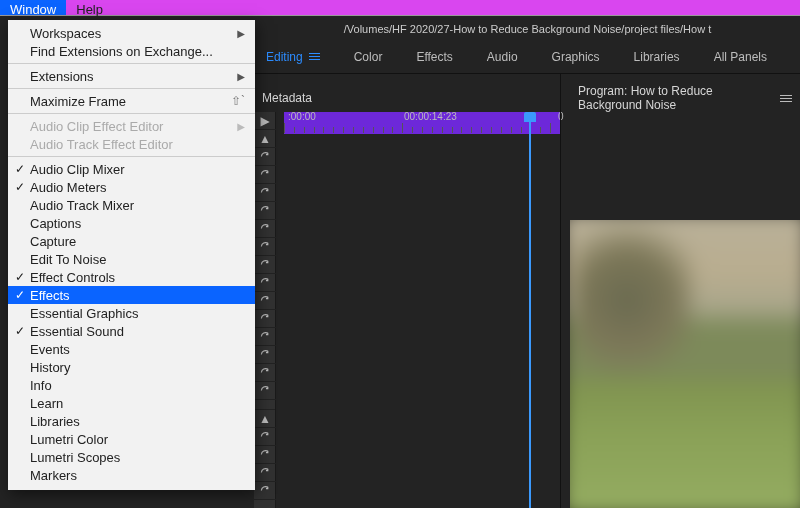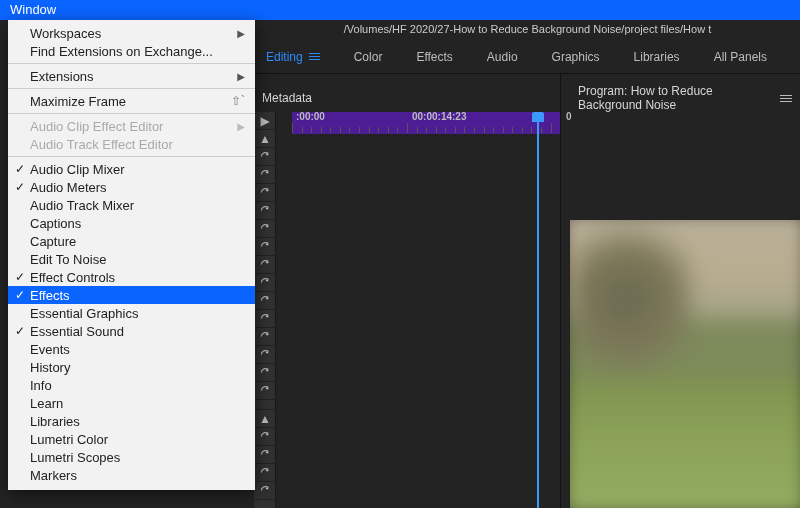--- a/index.html
+++ b/index.html
@@ -1,18 +1,18 @@
 <!DOCTYPE html>
 <html><head>
 <meta charset="utf-8">
 <style>
 * { margin: 0; padding: 0; box-sizing: border-box; font-family: -apple-system, "Segoe UI", sans-serif; }
 body { width: 800px; height: 508px; overflow: hidden; background: #232323; color: #ddd; font-size: 13px; position: relative; }
 
-.menubar { height: 16px; background: #d946ef; display: flex; border-bottom: 1px solid #999; position: relative; z-index: 10; flex-direction: column; }
+.menubar { height: 16px; background: #d946ef; display: flex; border-bottom: 1px solid #999; position: relative; z-index: 10; }
 .menubar-item { padding: 2px 10px; color: #222; font-size: 13px; line-height: 16px; cursor: default; }
 .menubar-item.active { background: #0a64ff; color: #fff; }
 
 .dropdown { position: absolute; top: 20px; left: 8px; width: 247px; background: #f2f2f2; box-shadow: 2px 4px 14px rgba(0,0,0,.5); z-index: 20; padding: 4px 0 6px 0; }
 .menu-sep { height: 1px; background: #ccc; margin: 3px 0; }
 .menu-item { display: flex; align-items: center; height: 18px; padding: 0 10px 0 4px; color: #222; font-size: 13px; position: relative; }
 .menu-item.disabled { color: #aaa; }
 .menu-item.highlight { background: #0a64ff; color: #fff; }
 .menu-check { width: 16px; text-align: center; font-size: 12px; }
 .menu-label { flex: 1; padding-left: 2px; }
@@ -31,21 +31,21 @@
 .panel-header .hamb span { width: 12px; height: 1px; background: #bbb; }
 
 .metadata-head { top: 83px; left: 254px; width: 60px; }
 
 .timeline { position: absolute; top: 112px; left: 254px; width: 306px; bottom: 0; background: #232323; }
 .track-col { position: absolute; left: 0; top: 0; bottom: 0; width: 22px; background: #313131; border-right: 1px solid #1a1a1a; }
 .track-btn { height: 18px; width: 22px; display: flex; align-items: center; justify-content: center; color: #bbb; font-size: 12px; border-bottom: 1px solid #222; }
 .track-btn svg { width: 11px; height: 11px; }
 .track-gap { height: 10px; border-bottom: 1px solid #222; }
 
-.time-ruler { position: absolute; left: 38px; right: 0; top: 0; height: 22px; background: #4c1d95; color: #bdbdbd; font-size: 10px; font-weight: bold; }
+.time-ruler { position: absolute; left: 30px; right: 0; top: 0; height: 22px; background: #6d28d9; color: #bdbdbd; font-size: 10px; }
 .ruler-ticks { position: absolute; left: 0; right: 0; top: 11px; height: 10px; display: flex; }
 .tick { width: 10px; border-left: 1px solid #555; height: 6px; margin-top: 4px; }
 .tick.major { height: 10px; margin-top: 0; }
 .time-label { position: absolute; top: -1px; font-size: 10px; color: #bbb; }
 
 .playhead { position: absolute; top: 0; width: 12px; height: 10px; background: #3b99fc; border-radius: 2px 2px 0 0; }
 .playhead:after { content: ""; position: absolute; left: 5px; top: 10px; width: 2px; height: 400px; background: #3b99fc; }
 
 .clip { position: absolute; left: 22px; top: 24px; height: 16px; background: #7fa6d9; border: 1px solid #5a7fb0; color: #111; font-size: 10px; line-height: 14px; padding: 0 4px; overflow: hidden; white-space: nowrap; }
 

